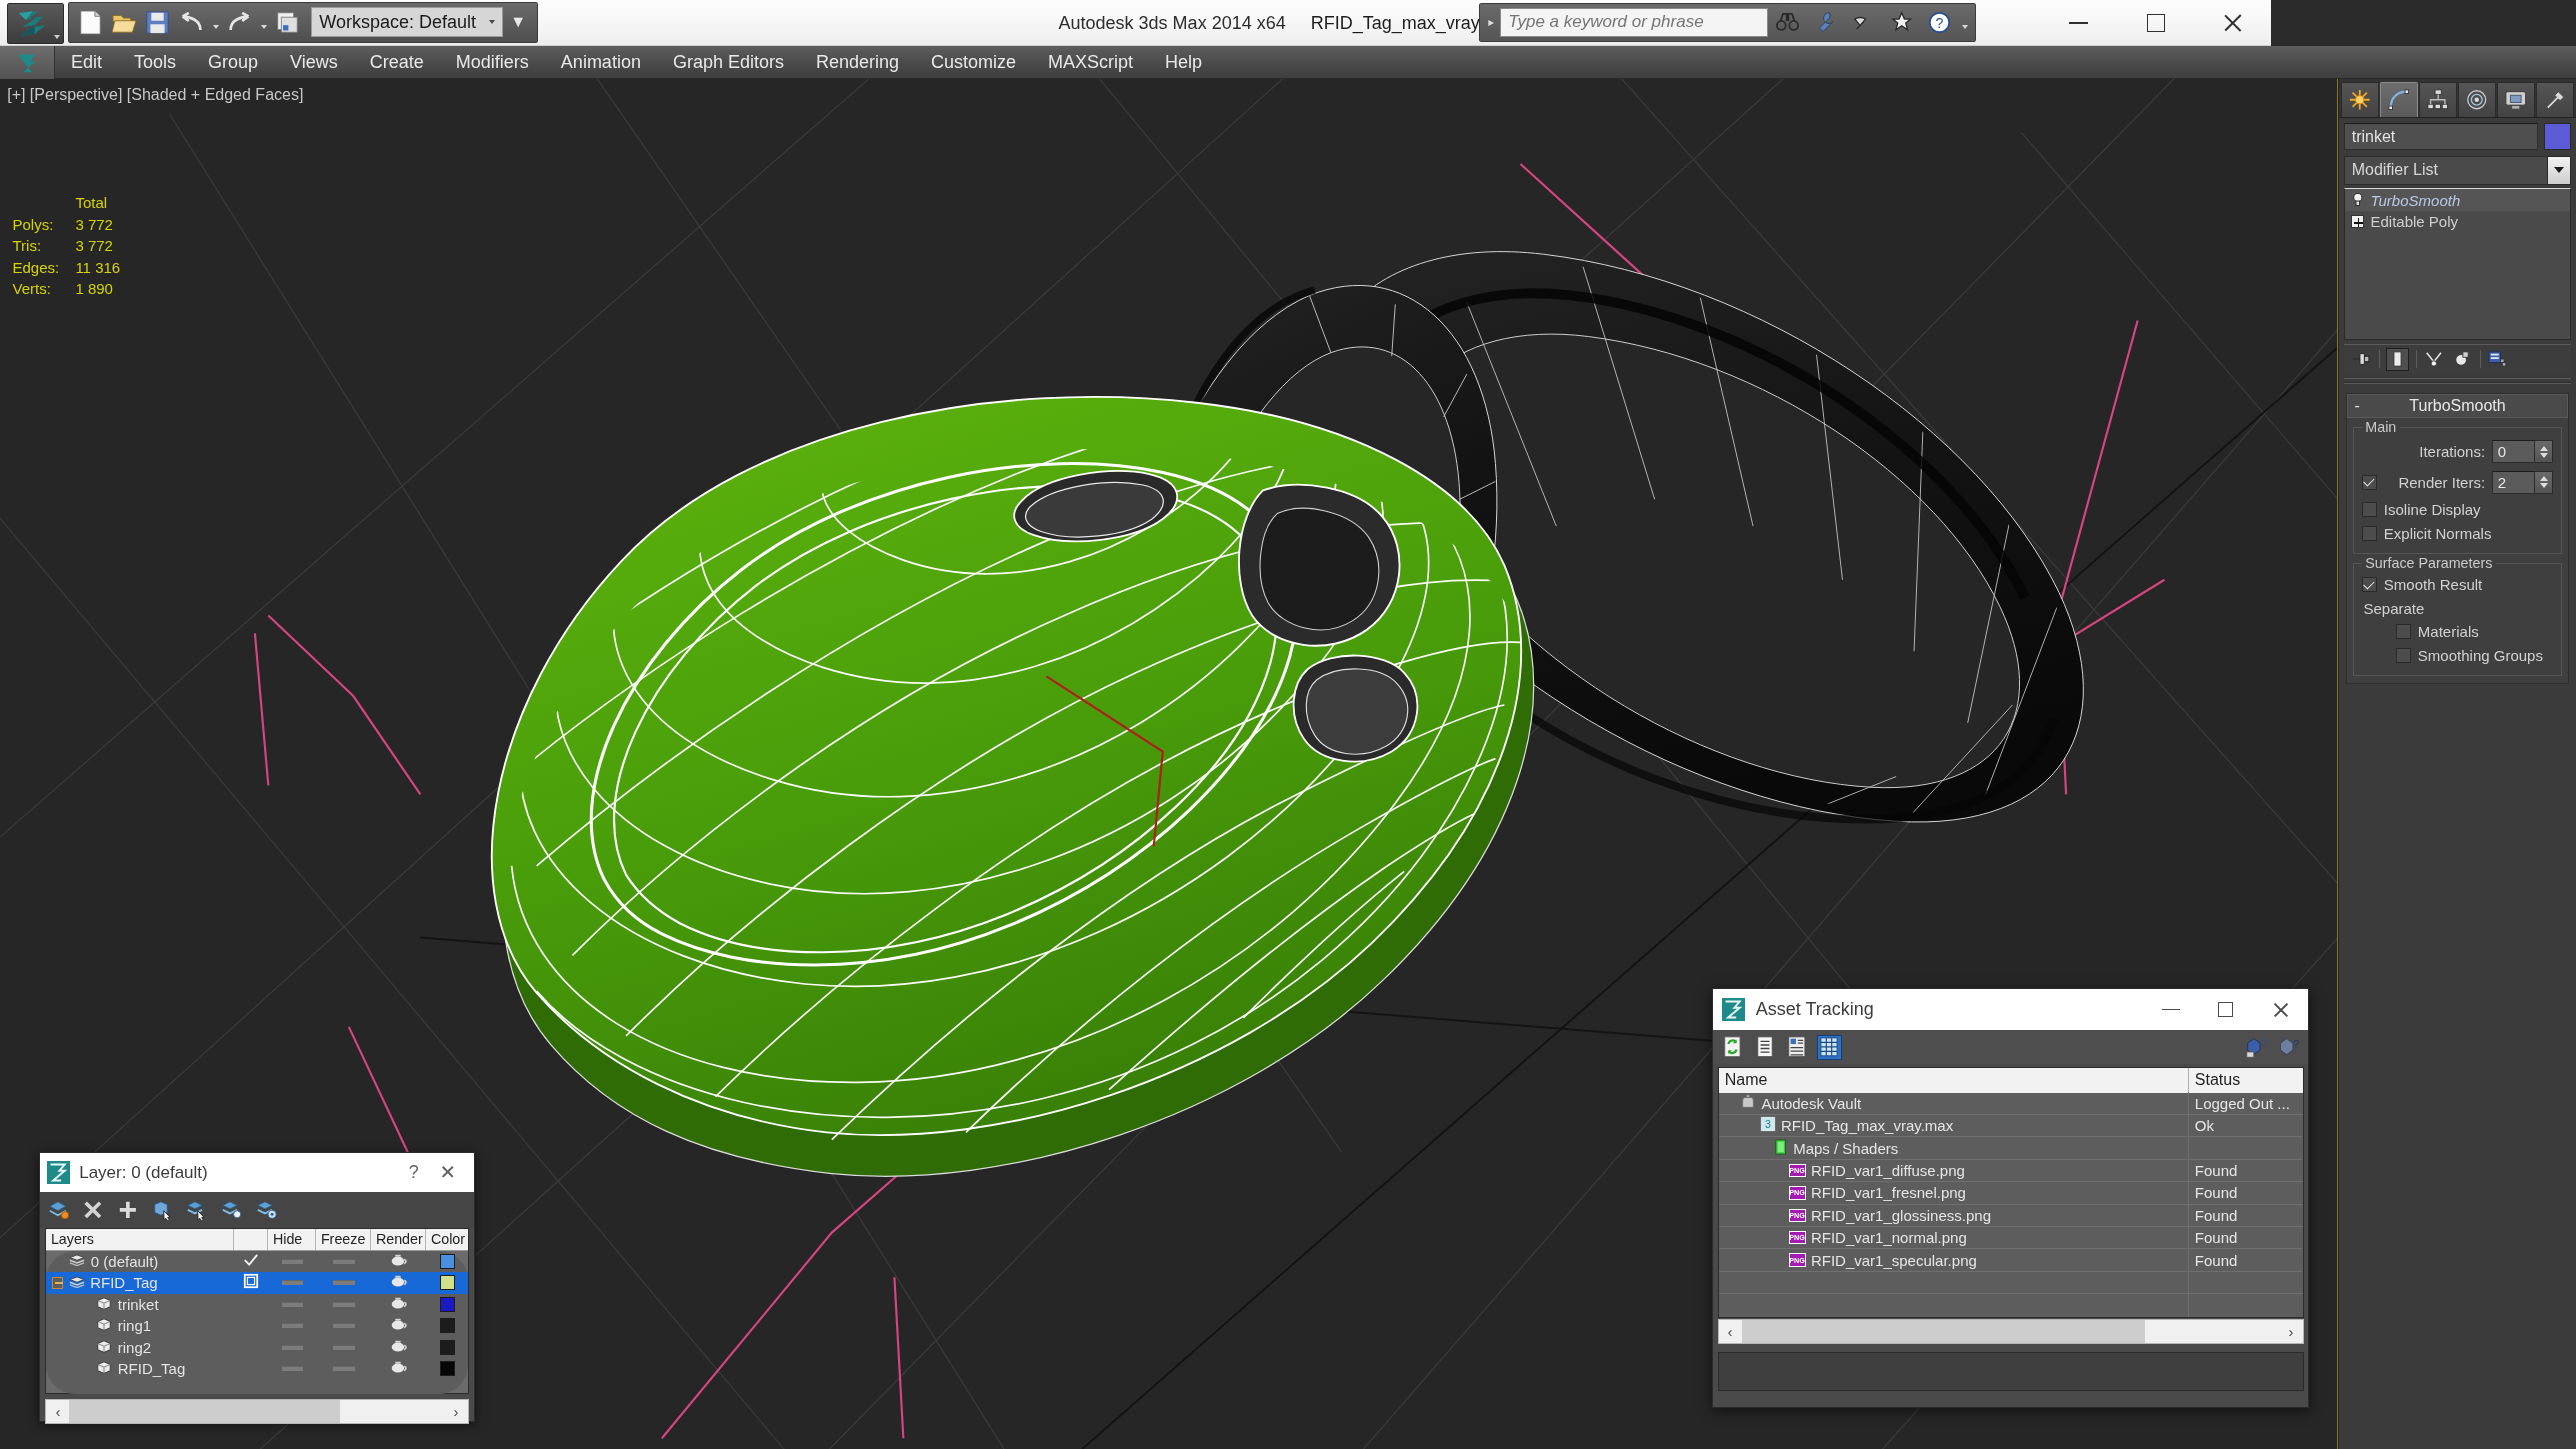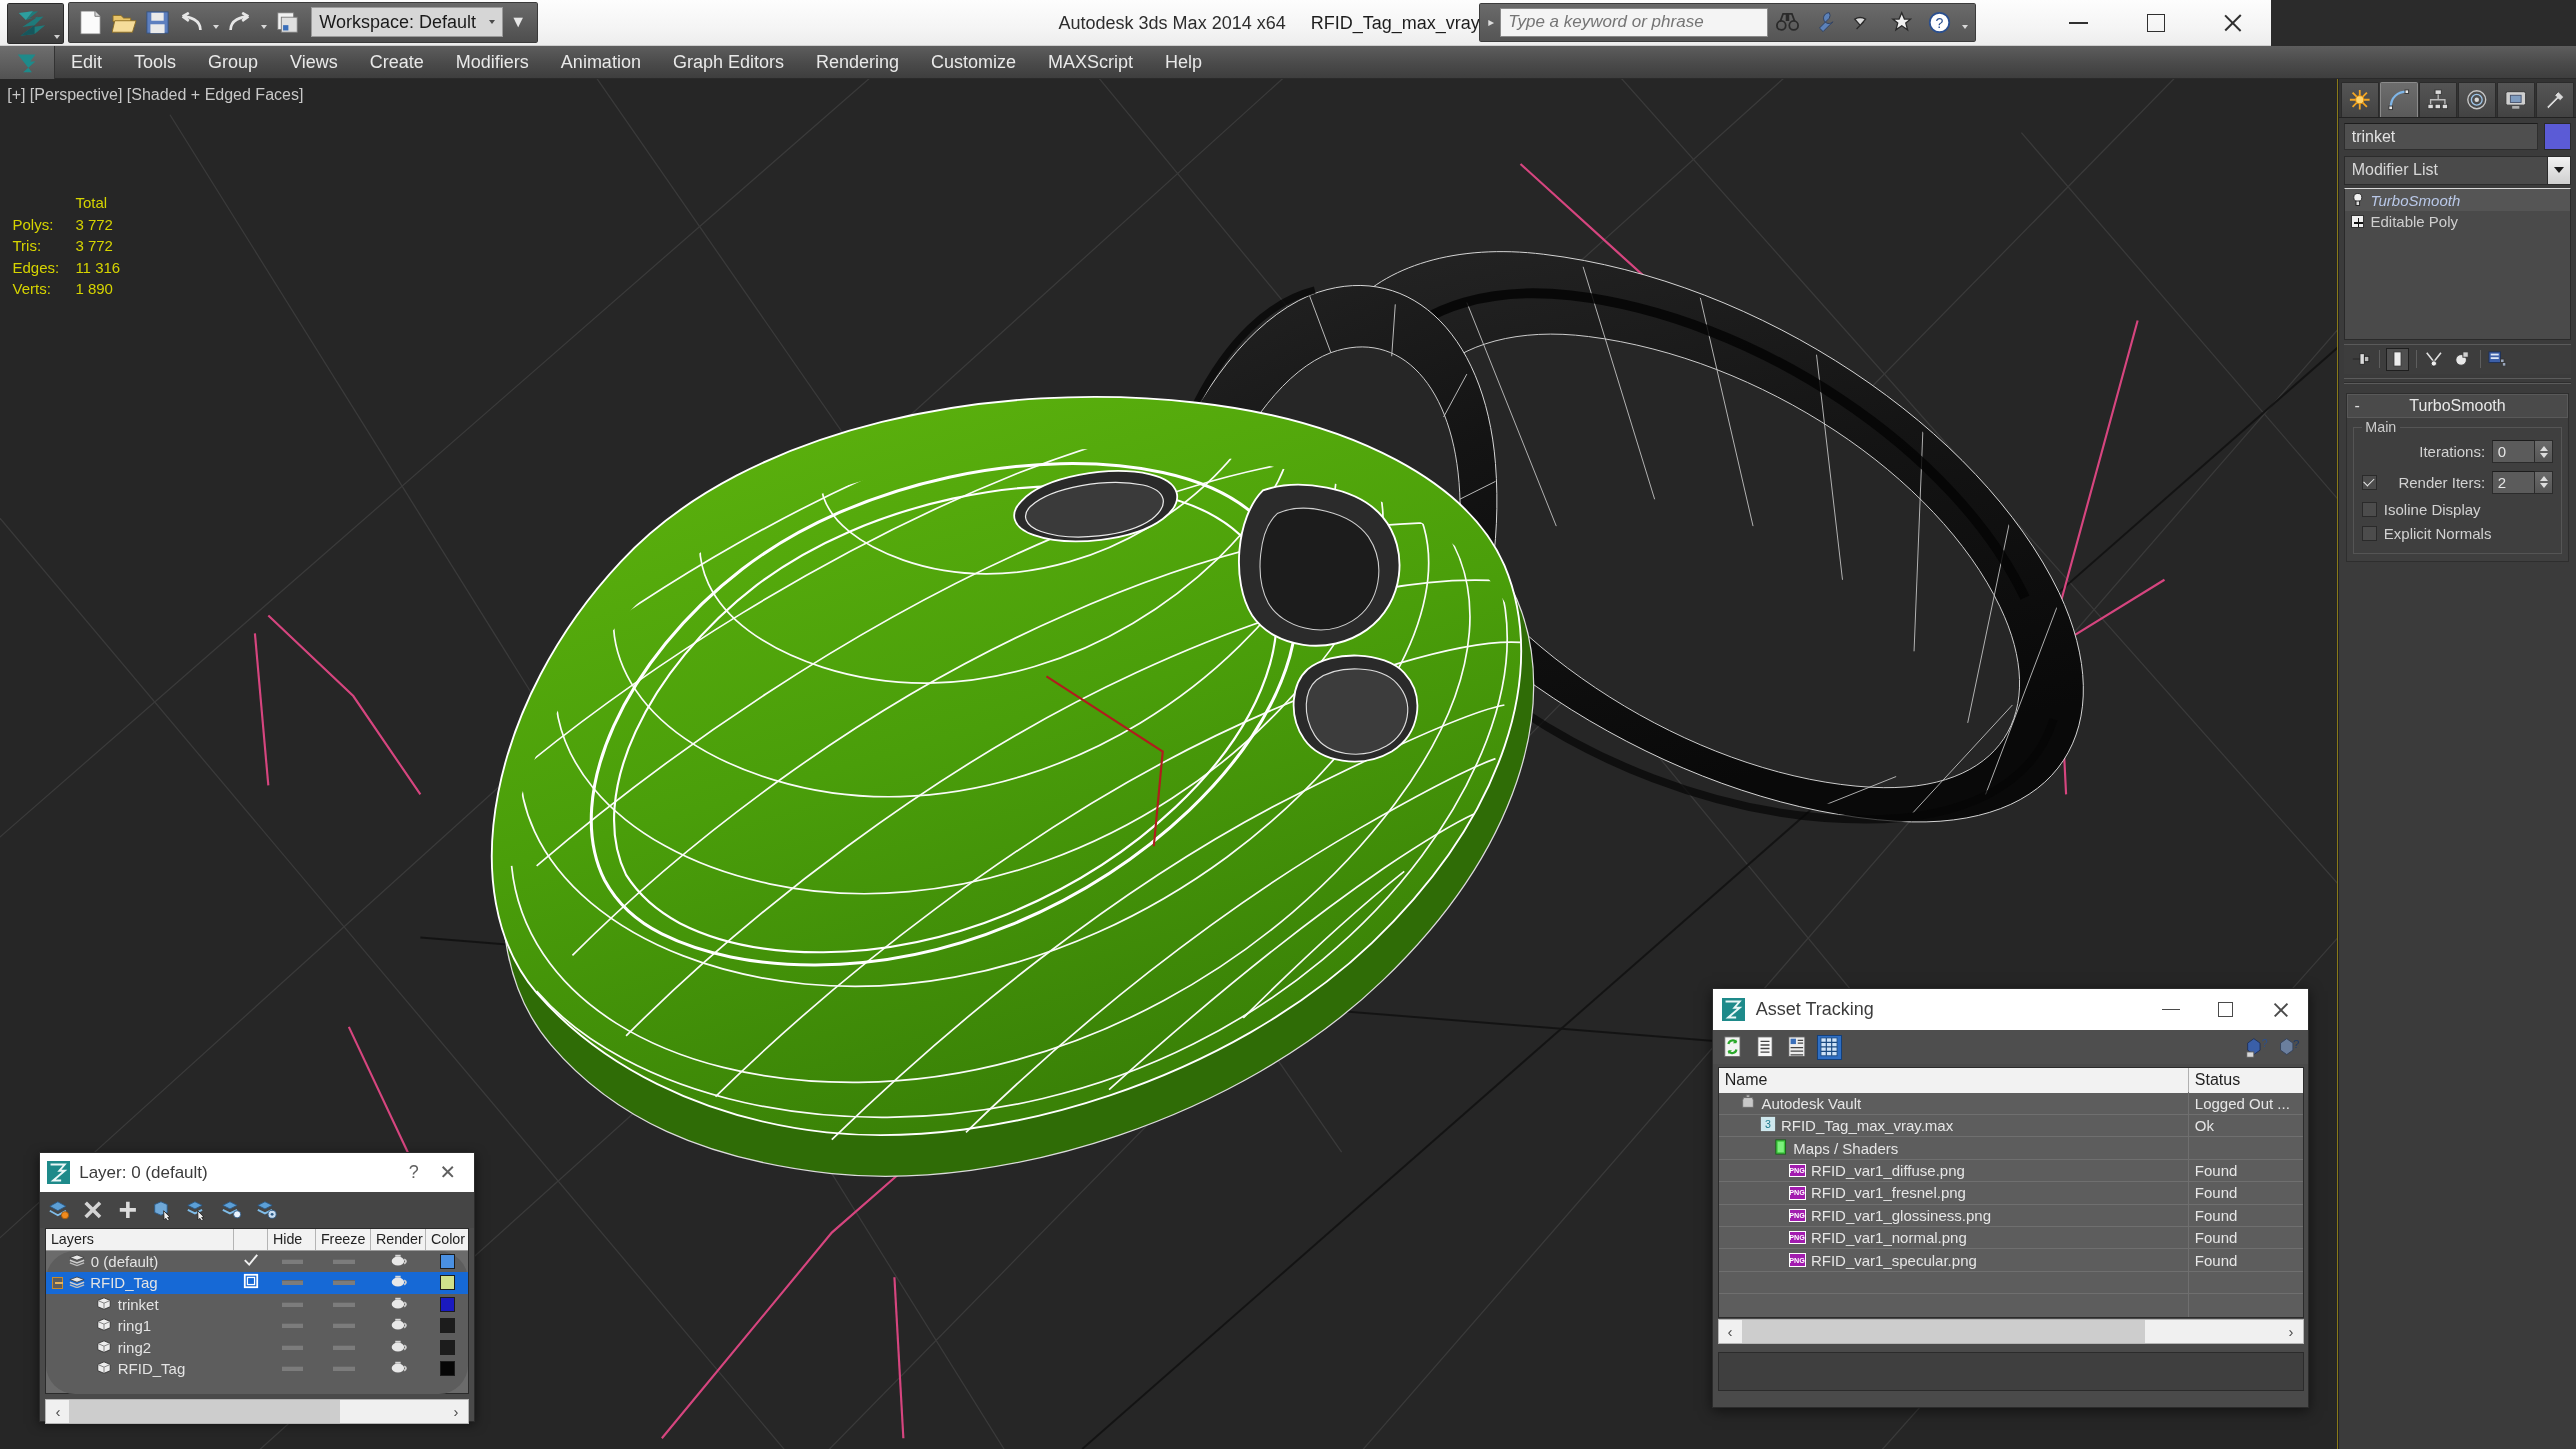--- a/index.html
+++ b/index.html
@@ -799,20 +799,36 @@
         <div class="cbrow">
           <span class="cb"></span>
           <span>Isoline Display</span>
         </div>
         <div class="cbrow" style="margin-bottom:1.8px;">
           <span class="cb"></span>
           <span>Explicit Normals</span>
         </div>
       </div>
 
+      <div class="group">
+        <span class="gtitle">Surface Parameters</span>
+        <div class="cbrow">
+          <span class="cb checked"></span>
+          <span>Smooth Result</span>
+        </div>
+        <div style="font-size:15px;color:#d2d2d2;margin:1.8px 0 5.4px 1.8px;">Separate</div>
+        <div class="cbrow" style="padding-left:34px;">
+          <span class="cb"></span>
+          <span>Materials</span>
+        </div>
+        <div class="cbrow" style="padding-left:34px;margin-bottom:1.8px;">
+          <span class="cb"></span>
+          <span>Smoothing Groups</span>
+        </div>
+      </div>
 
     </div>
   </div>
 
   <div class="layerdlg">
     <div class="ld-title">
       <span class="ico">
         <svg width="23" height="23" viewBox="0 0 26 26">
             <rect width="26" height="26" fill="#1e8a8a"></rect>
             <path d="M4 4 h16 l-6 7 h6 l-13 11 h9" fill="none" stroke="#eaf7f7" stroke-width="2.2"></path>

